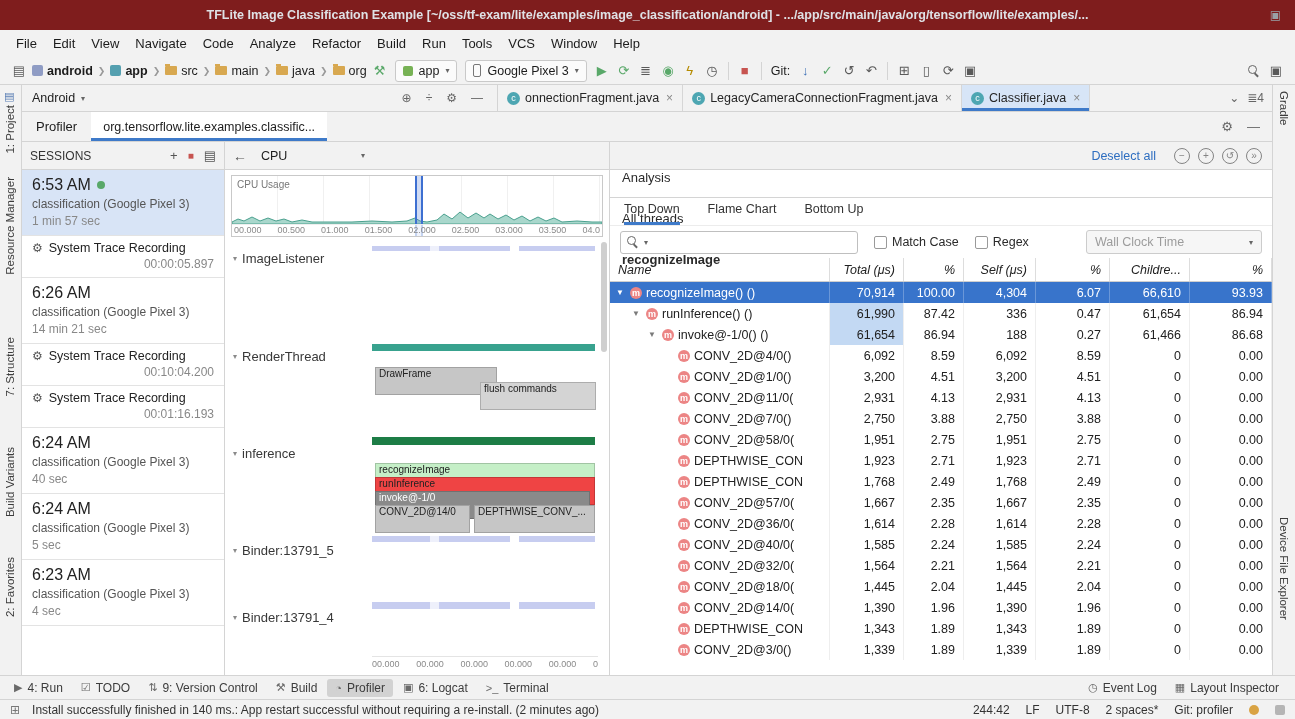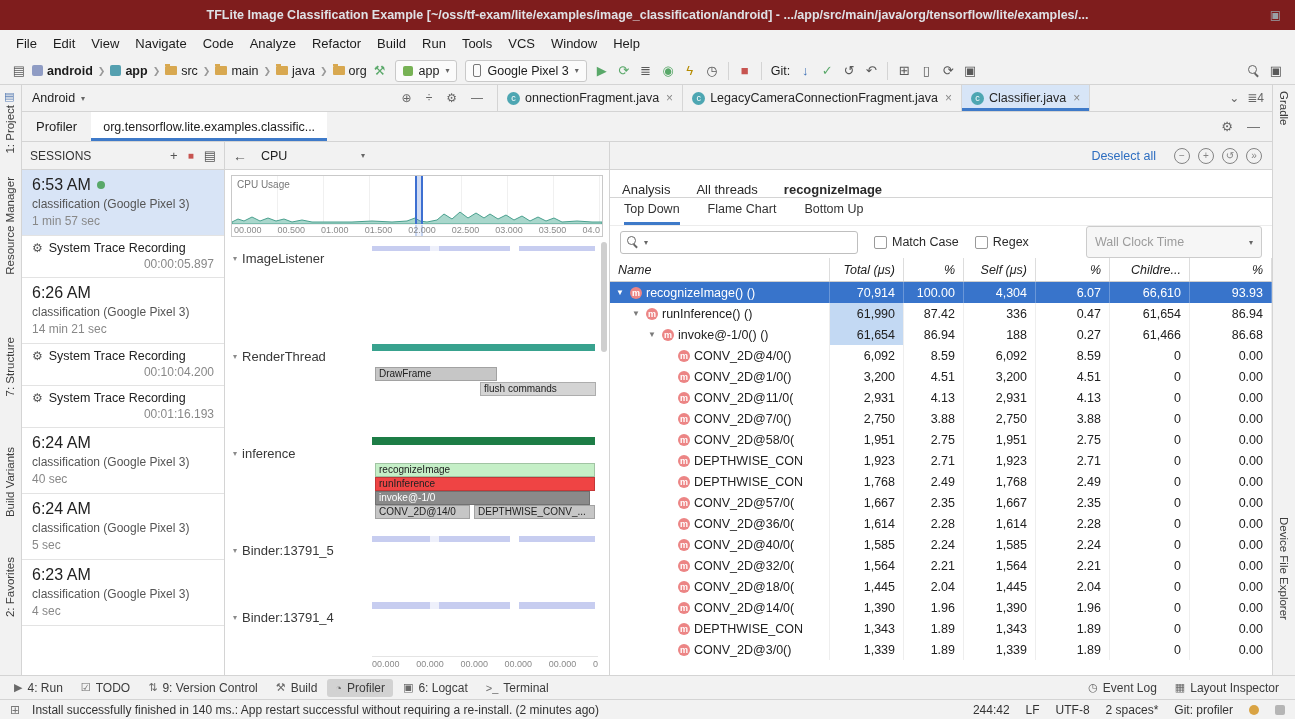--- a/index.html
+++ b/index.html
@@ -83,45 +83,45 @@
   .chart-label{position:absolute;top:3px;left:5px;font-size:10px;color:#777;}
   .area-svg{position:absolute;left:0;bottom:12px;width:370px;height:36px;}
   .x-axis{position:absolute;left:0;bottom:0;width:100%;height:12px;display:flex;justify-content:space-between;padding:0 2px;font-size:9px;color:#8a8a8a;border-top:1px solid #eee;background:rgba(255,255,255,.7);}
   .sel-band{position:absolute;left:183px;top:0;width:8px;height:100%;background:rgba(87,125,212,.28);border-left:2px solid #3d6fd1;border-right:2px solid #3d6fd1;}
   .bar{position:absolute;}
   .bar.lav{background:linear-gradient(90deg,#c7cdf0 0 26%,#eef0fb 26% 30%,#c7cdf0 30% 62%,#ffffff 62% 66%,#c7cdf0 66% 100%);}
   .bar.teal{background:#38a28e;}
   .bar.dgreen{background:#1d7d46;}
   .tlabel{position:absolute;left:8px;display:flex;align-items:center;gap:5px;font-size:13px;color:#383838;white-space:nowrap;}
   .tri2{font-size:8px;color:#8a8a8a;}
-  .chip{position:absolute;height:14px;line-height:12px;padding:0 3px;font-size:10px;color:#222;overflow:hidden;white-space:nowrap;border:1px solid rgba(0,0,0,.18);}
+  .chip{position:absolute;height:28px;line-height:12px;padding:0 3px;font-size:10px;color:#222;overflow:hidden;white-space:nowrap;border:1px solid rgba(0,0,0,.18);}
   .chip.gray{background:#c6c6c6;}
   .chip.gray2{background:#d4d4d4;}
   .chip.ltgreen{background:#c5efc7;}
   .chip.mgray{background:#ef4444;}
   .chip.dark{background:#8a8a8a;color:#fff;}
   .b-axis{position:absolute;display:flex;justify-content:space-between;font-size:9px;color:#8a8a8a;border-top:1px solid #e4e4e4;padding-top:2px;}
   .cpu-scroll{position:absolute;right:2px;top:100px;width:6px;height:110px;background:#cfcfcf;border-radius:3px;}
 
   
   .right-panel{position:absolute;top:142px;left:610px;width:662px;bottom:44px;background:#fff;display:flex;flex-direction:column;overflow:hidden;}
   .rp-head{height:28px;min-height:28px;background:#f2f2f2;border-bottom:1px solid #d4d4d4;display:flex;align-items:center;justify-content:flex-end;gap:8px;padding:0 10px;}
   .deselect{color:#2e6ec0;font-size:12.5px;margin-right:10px;}
   .zicon{width:16px;height:16px;min-width:16px;border:1.5px solid #848484;border-radius:50%;display:flex;align-items:center;justify-content:center;font-size:10px;color:#848484;line-height:1;}
-  .rp-tabs{height:28px;min-height:28px;border-bottom:1px solid #d4d4d4;display:flex;align-items:flex-end;padding-left:12px;gap:26px;font-size:13px;color:#2a2a2a;}
+  .rp-tabs{height:28px;min-height:28px;border-bottom:1px solid #d4d4d4;display:flex;align-items:flex-start;padding-left:12px;gap:26px;font-size:13px;color:#2a2a2a;flex-direction:column;}
   .rp-tab.active{font-weight:bold;}
   .rp-subtabs{height:28px;min-height:28px;display:flex;align-items:flex-end;padding-left:14px;gap:28px;font-size:12.5px;color:#333;border-bottom:1px solid #ececec;}
   .sub{padding-bottom:6px;border-bottom:3px solid transparent;}
   .sub.active{border-bottom-color:#3e7ac9;}
   .rp-filter{height:32px;min-height:32px;display:flex;align-items:center;padding:0 10px;gap:16px;}
   .searchbox{width:238px;height:23px;border:1px solid #bfbfbf;border-radius:3px;display:flex;align-items:center;padding:0 6px;gap:5px;background:#fff;}
   .searchbox input{border:none;outline:none;flex:1;font-size:12px;font-family:inherit;background:transparent;}
   .cb{display:flex;align-items:center;gap:5px;font-size:12.5px;color:#2a2a2a;}
   .cbbox{width:13px;height:13px;border:1px solid #9a9a9a;border-radius:2px;background:#fff;}
-  .clock-dd{margin-left:auto;width:176px;height:32px;border:1px solid #ccc;border-radius:3px;color:#9c9c9c;display:flex;align-items:center;justify-content:space-between;padding:0 8px;font-size:12.5px;background:#f6f6f6;}
+  .clock-dd{margin-left:auto;width:176px;height:24px;border:1px solid #ccc;border-radius:3px;color:#9c9c9c;display:flex;align-items:center;justify-content:space-between;padding:0 8px;font-size:12.5px;background:#f6f6f6;}
   .thead{display:grid;grid-template-columns:220px 74px 60px 72px 74px 80px 82px;height:24px;min-height:24px;border-bottom:1px solid #cfcfcf;font-size:12.5px;color:#222;font-style:italic;}
   .thead>div{display:flex;align-items:center;padding:0 8px;border-right:1px solid #ddd;overflow:hidden;white-space:nowrap;}
   .thead>div.num{justify-content:flex-end;}
   .tbody{flex:1;overflow:hidden;}
   .trow{display:grid;grid-template-columns:220px 74px 60px 72px 74px 80px 82px;height:21px;font-size:12.5px;color:#222;}
   .tc{display:flex;align-items:center;padding:0 8px;border-right:1px solid #eee;overflow:hidden;white-space:nowrap;}
   .tc.num{justify-content:flex-end;font-variant-numeric:tabular-nums;}
   .tc.hl{background:#c3d9f3;}
   .trow.rsel{background:#3874cb;color:#fff;}
   .trow.rsel .tc{border-right-color:rgba(255,255,255,.25);}

